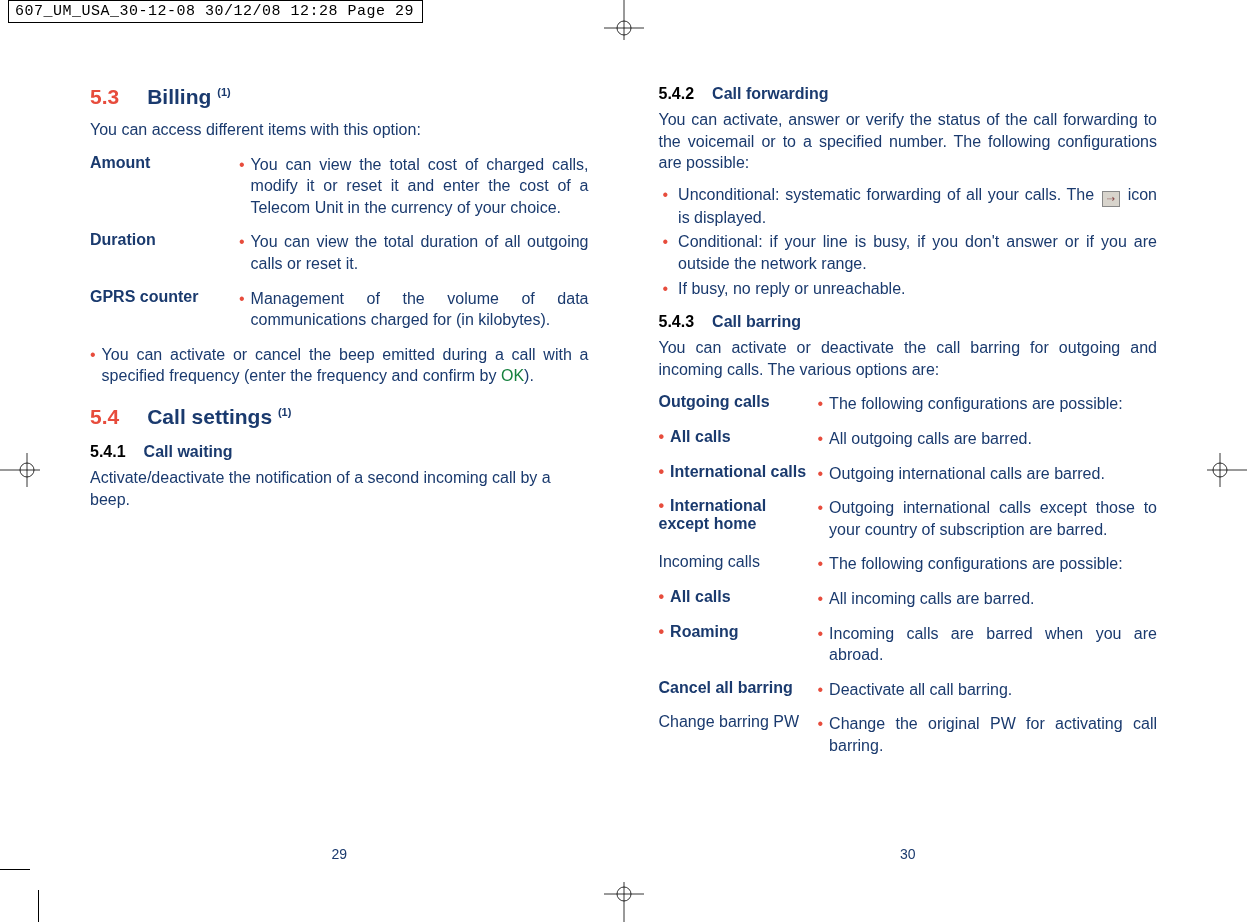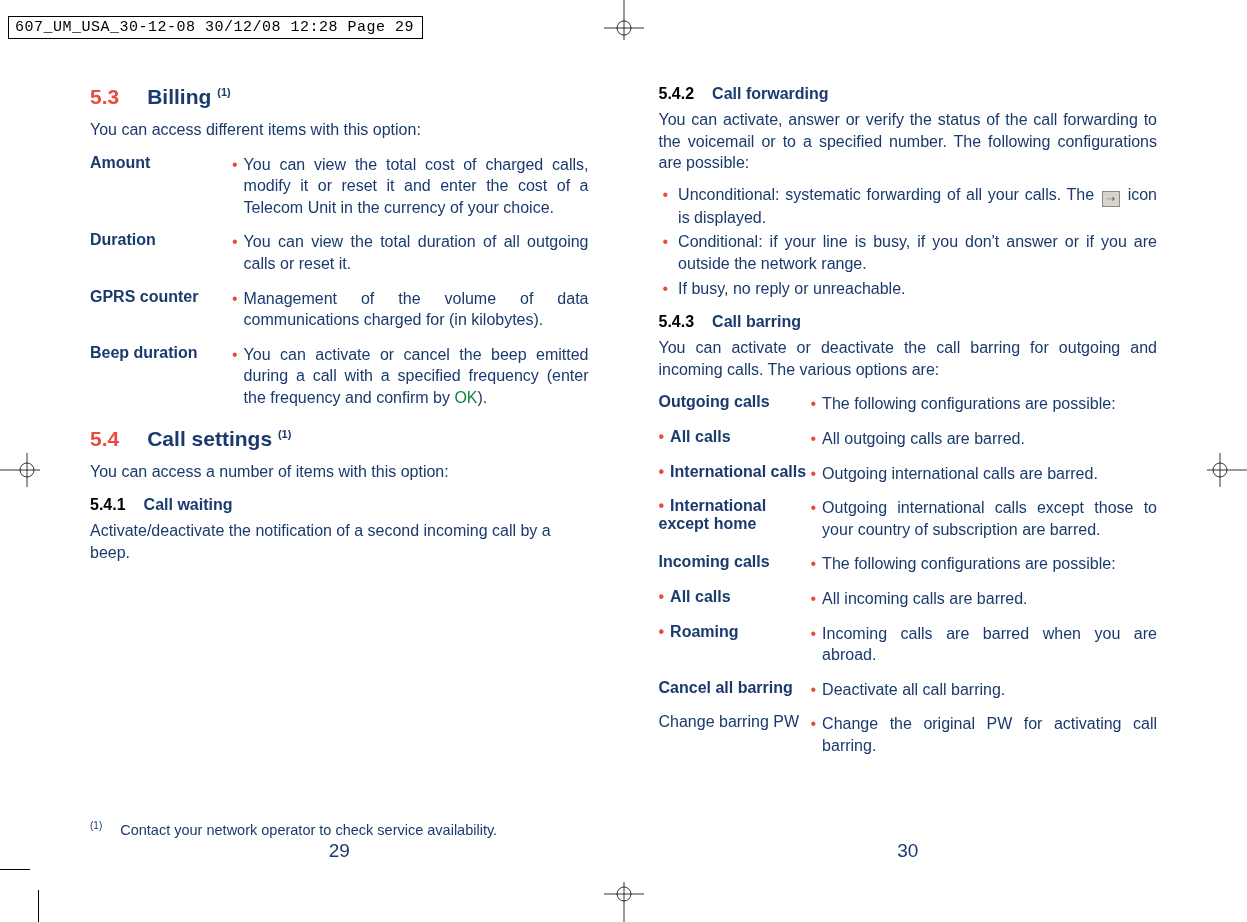--- a/index.html
+++ b/index.html
@@ -8,21 +8,21 @@
     font-family: "Gill Sans", "Gill Sans MT", "Trebuchet MS", sans-serif;
     background: #fff;
     color: #1a3a6e;
     width: 1247px;
     height: 922px;
     position: relative;
     font-size: 16px;
   }
   .header-strip {
     position: absolute;
-    top: 16px;
+    top: 0;
     left: 8px;
     border: 1px solid #000;
     padding: 2px 8px 2px 6px;
     font-family: "Courier New", monospace;
     font-size: 15px;
     color: #000;
     letter-spacing: 0.5px;
   }
   .reg-mark-top {
     position: absolute;
@@ -60,30 +60,30 @@
   }
   .page {
     flex: 1;
     position: relative;
   }
   .page-num {
     position: absolute;
     bottom: 0;
     width: 100%;
     text-align: center;
-    font-size: 19px;
+    font-size: 14px;
     color: #1a3a6e;
   }
   h2 { margin: 0 0 10px 0; font-weight: bold; font-size: 21px; }
   h2 .num { color: #e74c3c; margin-right: 28px; }
   h2 .sup { font-size: 11px; vertical-align: super; font-weight: bold; }
   h3 { margin: 14px 0 6px 0; font-weight: bold; font-size: 16px; }
   h3 .num { color: #000000; margin-right: 18px; }
   p.intro { margin: 6px 0 10px 0; line-height: 1.35; }
-  .def-row { display: flex; margin: 13px 0; }
+  .def-row { display: flex; margin: 13px 0; gap: 7px; }
   .def-label { width: 142px; font-weight: bold; flex-shrink: 0; }
   .def-label2 { width: 152px; flex-shrink: 0; font-weight: bold; }
   .def-label2 .bul { color:#e74c3c; margin-right:6px;}
   .def-body { flex: 1; display: flex; line-height: 1.35; }
   .def-body .bul { color: #e74c3c; margin-right: 6px; }
   .def-body .txt { flex: 1; text-align: justify; }
   ul.bullets { list-style: none; padding: 0; margin: 4px 0; }
   ul.bullets li { display: flex; margin: 3px 0; line-height: 1.35; }
   ul.bullets li .bul { color: #e74c3c; margin: 0 10px 0 4px; }
   ul.bullets li .txt { flex: 1; text-align: justify; }
@@ -157,41 +157,36 @@
           </div>
         </div>
         <div class="def-row">
           <div class="def-label">GPRS counter</div>
           <div class="def-body">
             <span class="bul">•</span>
             <span class="txt">Management of the volume of data communications charged for (in kilobytes).</span>
           </div>
         </div>
         <div class="def-row">
-          <div class="def-label">Beep duration</div>
           <div class="def-body">
             <span class="bul">•</span>
             <span class="txt">You can activate or cancel the beep emitted during a call with a specified frequency (enter the frequency and confirm by <span class="ok">OK</span>).</span>
           </div>
         </div>
       </div>
 
     <h2 style="margin-top:18px">
       <span class="num">5.4</span><span>Call settings</span> <span class="sup">(1)</span>
     </h2>
-    <p class="intro">You can access a number of items with this option:</p>
 
     <h3>
       <span class="num">5.4.1</span><span>Call waiting</span>
     </h3>
     <p class="intro">Activate/deactivate the notification of a second incoming call by a beep.</p>
 
-    <div class="footnote">
-      <span class="sup">(1)</span><span>Contact your network operator to check service availability.</span>
-    </div>
     <div class="page-num">29</div>
   </div>
 
   <div class="page">
 
     <h3 style="margin-top:0">
       <span class="num">5.4.2</span><span>Call forwarding</span>
     </h3>
     <p class="intro justify">You can activate, answer or verify the status of the call forwarding to the voicemail or to a specified number. The following configurations are possible:</p>
     <ul class="bullets" id="s542-bullets">
@@ -237,21 +232,21 @@
           </div>
         </div>
         <div class="def-row">
           <div class="def-label2"><span class="bul">•</span>International except home</div>
           <div class="def-body">
             <span class="bul">•</span>
             <span class="txt">Outgoing international calls except those to your country of subscription are barred.</span>
           </div>
         </div>
         <div class="def-row">
-          <div class="def-label2" style="font-weight: bold;">Incoming calls</div>
+          <div class="def-label2" style="font-weight: normal;">Incoming calls</div>
           <div class="def-body">
             <span class="bul">•</span>
             <span class="txt">The following configurations are possible:</span>
           </div>
         </div>
         <div class="def-row">
           <div class="def-label2"><span class="bul">•</span>All calls</div>
           <div class="def-body">
             <span class="bul">•</span>
             <span class="txt">All incoming calls are barred.</span>

